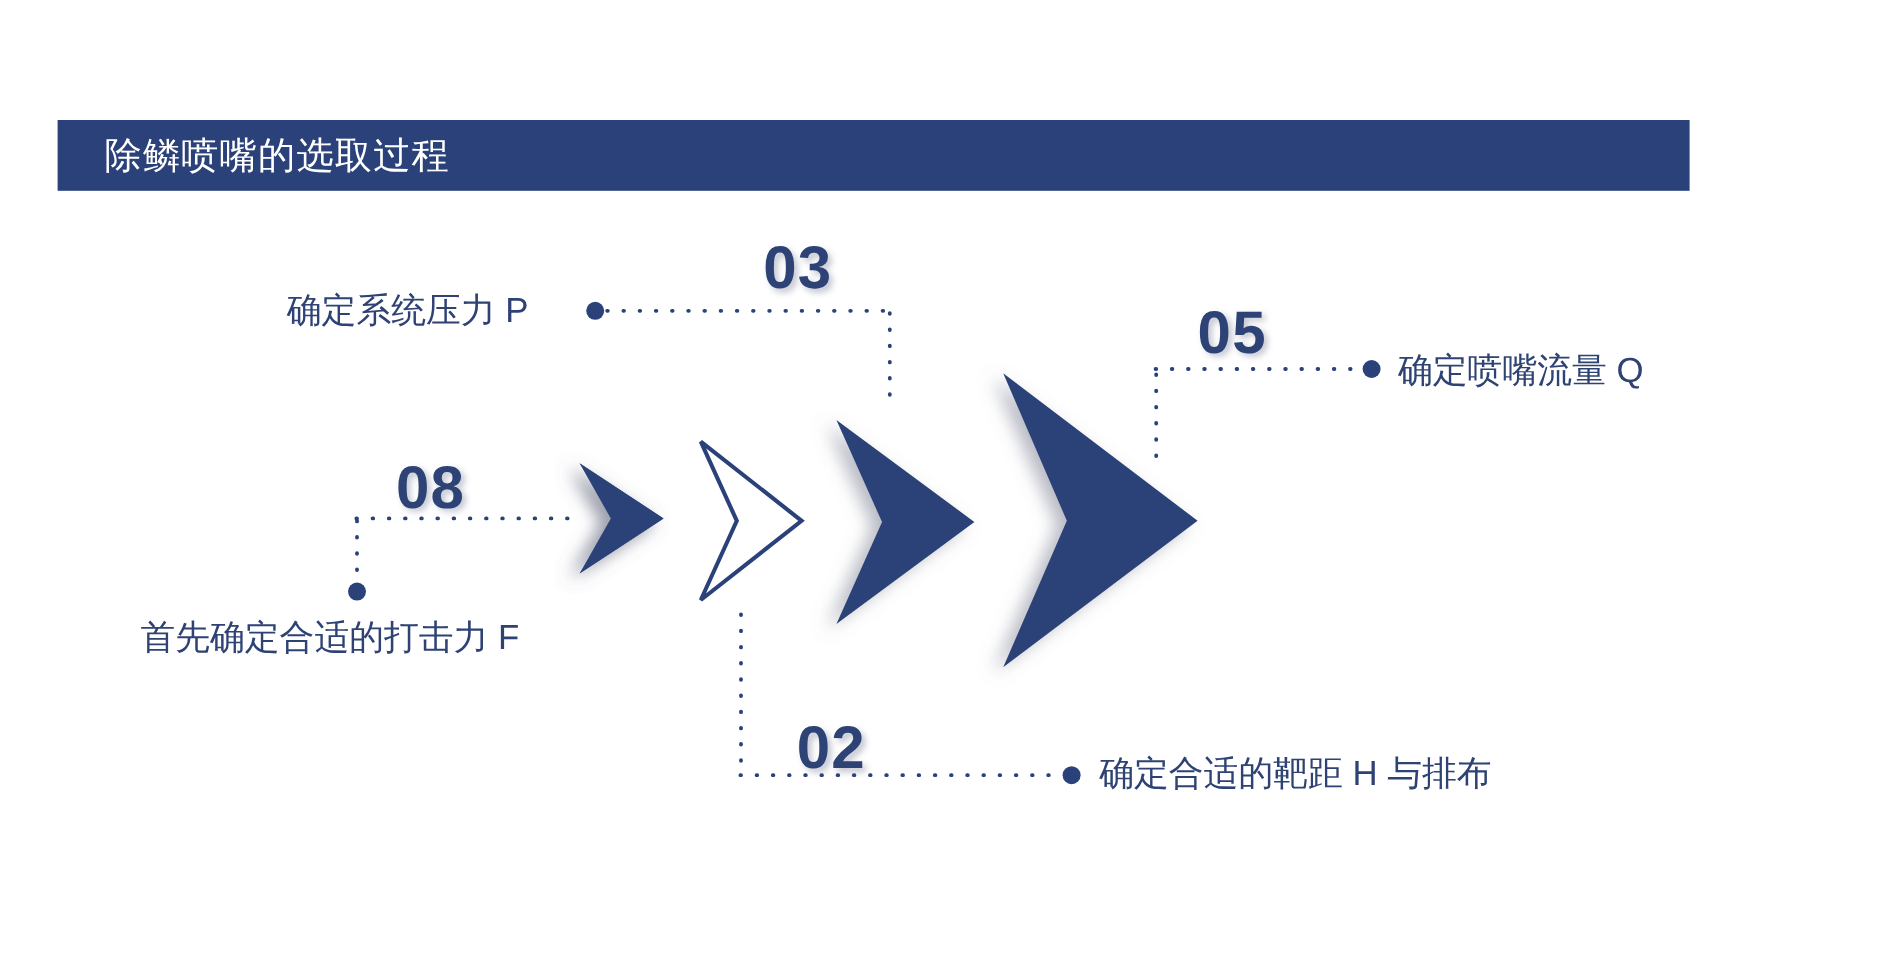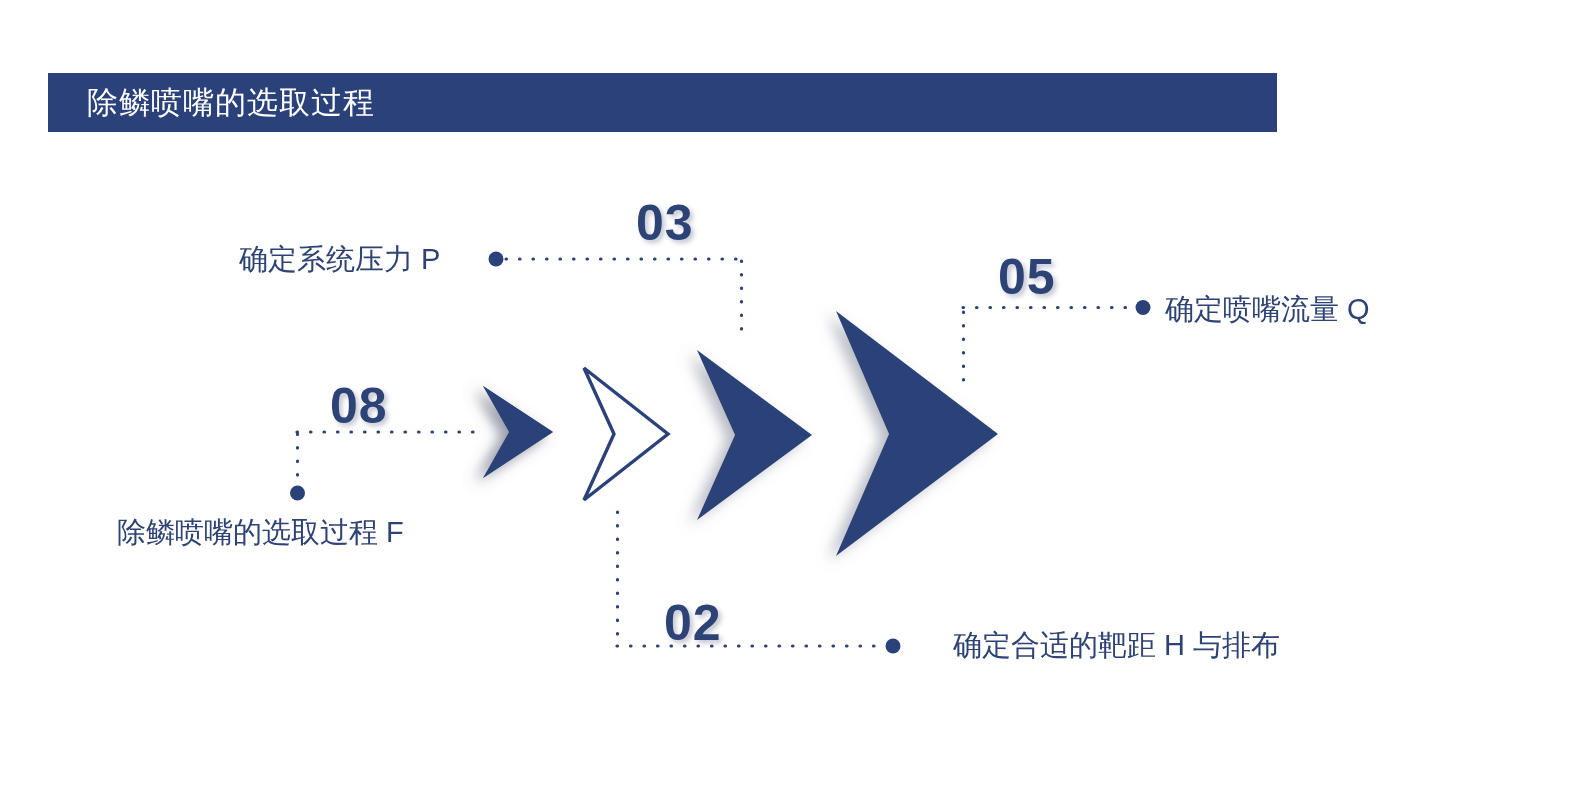--- a/index.html
+++ b/index.html
@@ -15,22 +15,22 @@
     width: 1575px;
     height: 807px;
     background: #ffffff;
     overflow: hidden;
   }
 
   
   #title-bar {
     position: absolute;
     left: 48px;
-    top: 73px;
-    width: 1229px;
+    top: 100px;
+    width: 1360px;
     height: 59px;
     background: #2a4179;
     box-sizing: border-box;
   }
   #title-text {
     position: absolute;
     left: 39px;
     top: 50%;
     transform: translateY(-50%);
     color: #ffffff;
@@ -68,21 +68,21 @@
   
   .step-label {
     position: absolute;
     color: #2e4274;
     font-size: 29px;
     font-weight: 400;
     line-height: 1;
     white-space: nowrap;
   }
   #label-01 { left: 117px; top: 518px; }
-  #label-02 { left: 953px; top: 631px; }
+  #label-02 { left: 916px; top: 631px; }
   #label-03 { left: 239px; top: 245px; }
   #label-04 { left: 1165px; top: 295px; }
 </style>
 </head>
 <body>
 
 <div id="slide">
 
   <div id="title-bar">
     <div id="title-text">除鳞喷嘴的选取过程</div>
@@ -127,18 +127,18 @@
     <polygon filter="url(#chev-shadow)" fill="#2c4378" points="697,350 812,435 697,520 735,435"></polygon>
 
     <polygon filter="url(#chev-shadow)" fill="#2c4378" points="836,311 998,434 836,556 889,434"></polygon>
   </svg>
 
   <div class="step-number" id="num-01">08</div>
   <div class="step-number" id="num-02">02</div>
   <div class="step-number" id="num-03">03</div>
   <div class="step-number" id="num-04">05</div>
 
-  <div class="step-label" id="label-01">除鳞喷嘴的选取过程 F</div>
+  <div class="step-label" id="label-01">首先确定合适的打击力 F</div>
   <div class="step-label" id="label-02">确定合适的靶距 H 与排布</div>
   <div class="step-label" id="label-03">确定系统压力 P</div>
   <div class="step-label" id="label-04">确定喷嘴流量 Q</div>
 
 </div>
 
 </body></html>

